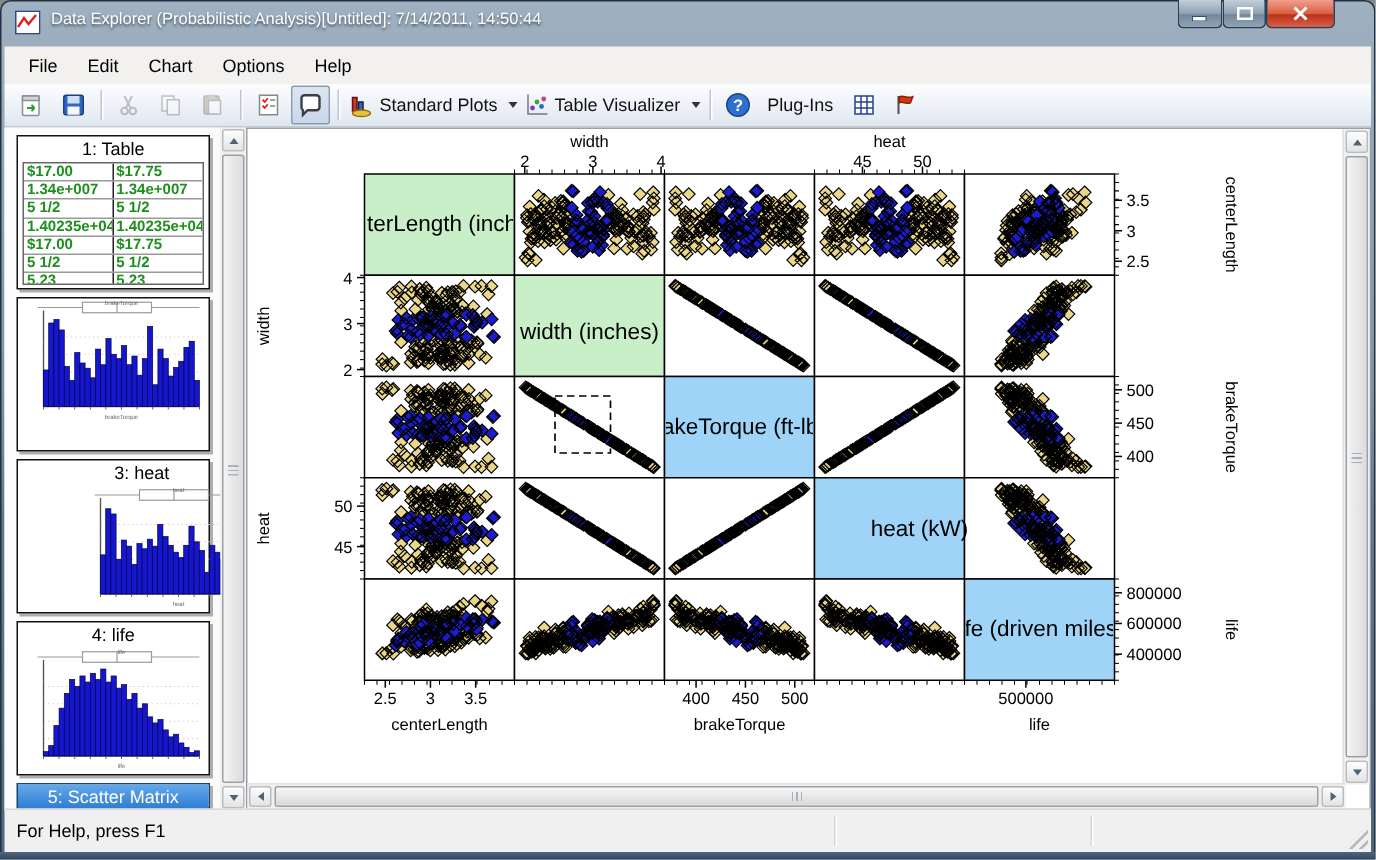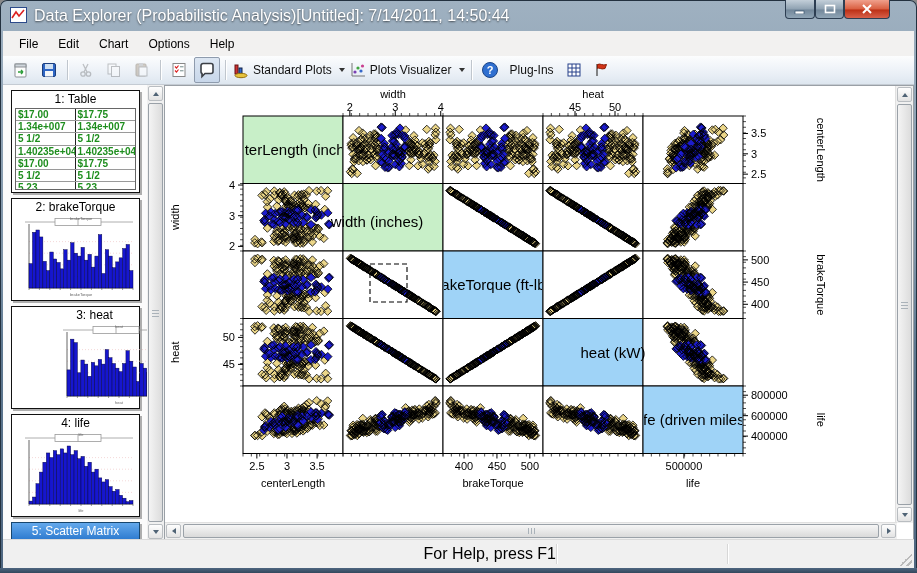--- a/index.html
+++ b/index.html
@@ -3,21 +3,21 @@
 <meta charset="utf-8">
 <style>
   html,body{margin:0;padding:0;background:#888;}
   #stage{position:relative;width:917px;height:573px;font-family:"Liberation Sans",sans-serif;
          background:linear-gradient(#9FB1C1,#7D93A7 45%,#5E7890 60%,#4E6680);
          border-radius:7px 7px 0 0;overflow:hidden;box-shadow:0 0 0 1px #23313f inset;}
   
   #titlebar{position:absolute;left:0;top:0;right:0;height:30px;}
   #app-icon{position:absolute;left:10px;top:7px;width:17px;height:16px;background:#fff;
             border:1px solid #2c4a8a;box-sizing:border-box;}
-  #title-text{position:absolute;left:34px;top:7px;color:#fff;font-size:16px;
+  #title-text{position:absolute;left:34px;top:7px;color:#fff;font-size:11px;
               text-shadow:0 1px 2px rgba(0,0,0,.6);white-space:nowrap;}
   .winbtn{position:absolute;top:0;height:19px;border:1px solid #2d3e52;border-top:none;
           border-radius:0 0 4px 4px;box-sizing:border-box;display:flex;align-items:center;justify-content:center;}
   #btn-min {right:102px;width:30px;background:linear-gradient(#c3cfd9,#8fa2b2 50%,#72879a 55%,#90a5b6);}
   #btn-max {right:73px; width:29px;background:linear-gradient(#c3cfd9,#8fa2b2 50%,#72879a 55%,#90a5b6);}
   #btn-close{right:27px;width:46px;background:linear-gradient(#f0a08c,#d95f41 50%,#bc3016 55%,#d8604a);}
   
   #menubar{position:absolute;left:3px;top:31px;right:3px;height:25px;background:#f2f1f0;
            display:flex;align-items:center;padding-left:6px;box-sizing:border-box;}
   .menu-item{padding:4px 10px;font-size:12px;color:#000;}
@@ -65,21 +65,21 @@
   #main-hscroll{position:absolute;left:0;right:16px;bottom:0;height:16px;background:#f0f0f0;border-top:1px solid #e0e0e0;}
   .sb-btn-h{position:absolute;top:1px;bottom:1px;width:15px;background:linear-gradient(#fefefe,#e3e3e3);
             border:1px solid #b9bdc1;border-radius:2px;display:flex;align-items:center;justify-content:center;box-sizing:border-box;}
   .sb-thumb-h{position:absolute;top:1px;bottom:1px;background:linear-gradient(#f6f6f6,#dadada);
               border:1px solid #9aa1a8;border-radius:2px;box-sizing:border-box;}
   .grip-h{position:absolute;top:3px;bottom:3px;left:50%;width:7px;margin-left:-3px;
           background:repeating-linear-gradient(90deg,#aab2b9 0 1px,transparent 1px 3px);}
   
   #statusbar{position:absolute;left:3px;right:3px;bottom:5px;height:28px;background:#f0f0f0;
              border-top:1px solid #dadada;display:flex;align-items:center;}
-  #status-text{font-size:16px;color:#000;padding-left:8px;flex:0 0 545px;text-align:right;}
+  #status-text{font-size:12px;color:#000;padding-left:8px;flex:0 0 545px;}
   .status-sep{width:1px;height:20px;background:#d7d7d7;box-shadow:1px 0 0 #fff;}
   .status-pane{height:100%;}
   #resize-grip{position:absolute;right:2px;bottom:2px;width:13px;height:13px;
     background:
       linear-gradient(135deg,transparent 0 50%,#bbb 50% 60%,transparent 60% 75%,#bbb 75% 85%,transparent 85%);}
   #bottom-frame{position:absolute;left:0;right:0;bottom:0;height:5px;background:linear-gradient(#4e6680,#33475c);}
   
   #table-thumb{position:absolute;left:3px;right:3px;top:17px;bottom:2px;border:1px solid #666;
                font-size:10px;font-weight:bold;overflow:hidden;}
   .tt-row{display:flex;border-bottom:1px solid #9a9a9a;height:11.2px;line-height:11px;}
@@ -185,21 +185,21 @@
       <span class="tarrow"></span>
     </div>
     <div class="tbtn">
       <svg width="18" height="18">
           <path d="M3,2 V15 H16" stroke="#777" fill="none"></path>
           <circle cx="6" cy="11" r="1.6" fill="#7a3fb3"></circle>
           <circle cx="9" cy="7" r="1.6" fill="#3fa53f"></circle>
           <circle cx="12" cy="10" r="1.6" fill="#3567c9"></circle>
           <circle cx="13.5" cy="5" r="1.6" fill="#c93f8f"></circle>
         </svg>
-      <span class="tlabel">Plots Visualizer</span>
+      <span class="tlabel">Table Visualizer</span>
       <span class="tarrow"></span>
     </div>
     <div class="tsep"></div>
     <div class="tbtn">
       <svg width="18" height="18">
           <circle cx="9" cy="9" r="7.5" fill="#2f6fd0" stroke="#1c4587"></circle>
           <text x="9" y="13" text-anchor="middle" font-size="11" font-family="Liberation Sans, sans-serif" font-weight="bold" fill="#fff">?</text>
         </svg>
     </div>
     <span class="tlabel" style="margin:0 6px;">Plug-Ins</span>
@@ -247,21 +247,20 @@
               <div class="tt-cell">5 1/2</div>
               <div class="tt-cell">5 1/2</div>
             </div>
             <div class="tt-row">
               <div class="tt-cell">5.23</div>
               <div class="tt-cell">5.23</div>
             </div>
           </div>
       </div>
       <div class="card" id="card-2" style="top:113px;">
-        <div class="card-title">2: brakeTorque</div>
         <svg id="hist-0" width="127" height="84" viewBox="0 0 127 84">
             <line x1="17" y1="60.4" x2="121" y2="60.4" stroke="#efc9c9" stroke-dasharray="1,2" stroke-width="0.7"></line>
             <line x1="17" y1="48.8" x2="121" y2="48.8" stroke="#efc9c9" stroke-dasharray="1,2" stroke-width="0.7"></line>
             <line x1="17" y1="37.2" x2="121" y2="37.2" stroke="#efc9c9" stroke-dasharray="1,2" stroke-width="0.7"></line>
             <line x1="17" y1="25.6" x2="121" y2="25.6" stroke="#efc9c9" stroke-dasharray="1,2" stroke-width="0.7"></line>
             <line x1="13" y1="6" x2="121" y2="6" stroke="#999" stroke-width="0.8"></line>
             <rect x="43" y="2.5" width="46" height="7" fill="#fff" stroke="#999" stroke-width="0.8"></rect>
             <line x1="66" y1="2.5" x2="66" y2="9.5" stroke="#999" stroke-width="0.8"></line>
             <text x="69" y="4" text-anchor="middle" font-size="4" font-family="Liberation Sans, sans-serif" fill="#666">brakeTorque</text>
             <line x1="17" y1="8" x2="17" y2="72" stroke="#555" stroke-width="0.9"></line>
@@ -723,21 +722,21 @@
           <line x1="578" y1="350.1136363636364" x2="583" y2="350.1136363636364" stroke="#000"></line>
           <text x="586" y="354.1136363636364" text-anchor="start" font-size="11" font-family="Liberation Sans, sans-serif" fill="#000">400000</text>
           <line x1="578" y1="329.65909090909093" x2="583" y2="329.65909090909093" stroke="#000"></line>
           <text x="586" y="333.65909090909093" text-anchor="start" font-size="11" font-family="Liberation Sans, sans-serif" fill="#000">600000</text>
           <line x1="578" y1="309.20454545454544" x2="583" y2="309.20454545454544" stroke="#000"></line>
           <text x="586" y="313.20454545454544" text-anchor="start" font-size="11" font-family="Liberation Sans, sans-serif" fill="#000">800000</text>
           <text x="652" y="333.75" text-anchor="middle" font-size="11" font-family="Liberation Sans, sans-serif" fill="#000" transform="rotate(90 652 333.75)">life</text>
         </svg>
       <div id="diag-labels">
           <div class="diag-label" style="left: 79px; top: 31px; width: 98px; height: 65.5px;">centerLength (inches)</div>
-          <div class="diag-label" style="left: 163px; top: 98.5px; width: 98px; height: 74px;">width (inches)</div>
+          <div class="diag-label" style="left: 179px; top: 98.5px; width: 98px; height: 74px;">width (inches)</div>
           <div class="diag-label" style="left: 279px; top: 166px; width: 98px; height: 65.5px;">brakeTorque (ft-lbs)</div>
           <div class="diag-label" style="left: 379px; top: 233.5px; width: 98px; height: 65.5px; margin-left: 20px;">heat (kW)</div>
           <div class="diag-label" style="left: 479px; top: 301px; width: 98px; height: 65.5px;">life (driven miles)</div>
         </div>
 
       <div id="main-vscroll" class="scroll-v" style="position:absolute;">
         <div class="sb-btn" style="top:1px;">
             <span class="arr-up"></span>
           </div>
         <div class="sb-thumb" style="top:18px;bottom:18px;">

